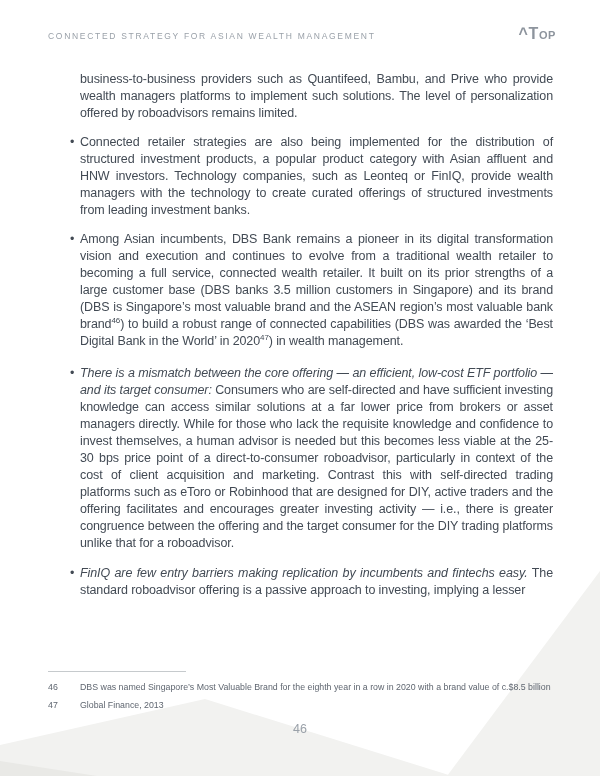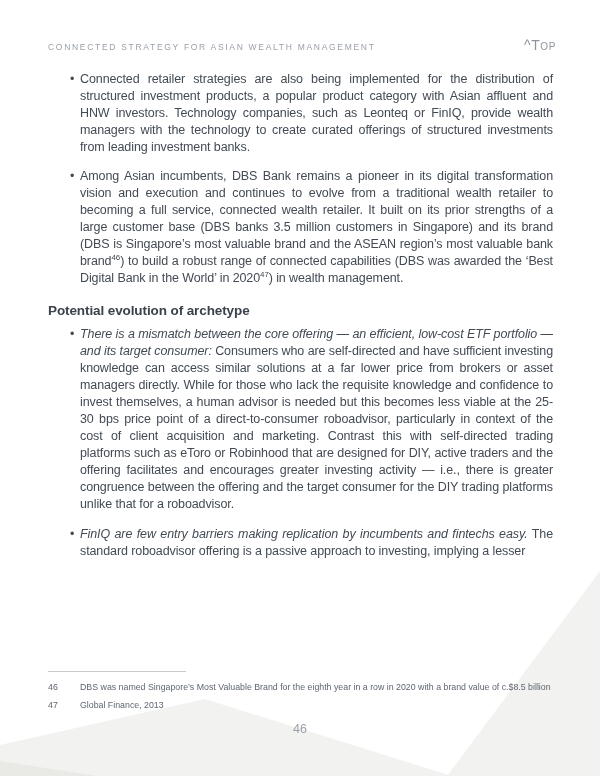--- a/index.html
+++ b/index.html
@@ -13,30 +13,30 @@
   .page { position: absolute; inset: 0; }
 
   
   .bg-shape { position: absolute; inset: 0; pointer-events: none; }
   .bg-left   { background: #f2f2f0; clip-path: polygon(0 745px, 205px 699px, 452px 776px, 0 776px); }
   .bg-right  { background: #f2f2f0; clip-path: polygon(600px 571px, 600px 776px, 447px 776px); }
   .bg-corner { background: #e9e9e6; clip-path: polygon(0 761px, 97px 776px, 0 776px); }
 
   
   .header {
-    position: absolute; top: 37px; left: 48px; right: 44px;
+    position: absolute; top: 25px; left: 48px; right: 44px;
     display: flex; justify-content: space-between; align-items: baseline;
   }
   .running-title {
     font-size: 8.5px; letter-spacing: 1.7px;
     color: #9aa1a9; font-weight: 400;
   }
   .top-link {
-    font-size: 14px; color: #8d949d; text-decoration: none;
-    font-variant: small-caps; letter-spacing: 0.6px; cursor: pointer;
+    font-size: 16px; color: #8d949d; text-decoration: none;
+    font-variant: small-caps; letter-spacing: 0.6px; cursor: pointer; font-weight: bold;
   }
 
   
   .content {
     position: absolute; top: 71px; left: 48px; width: 505px;
     color: #424a54; font-size: 12.5px; line-height: 17px;
     letter-spacing: -0.1px;
   }
   .para { margin: 0; text-align: justify; }
   .indent { padding-left: 32px; }
@@ -79,32 +79,32 @@
   <div class="bg-shape bg-right"></div>
   <div class="bg-shape bg-corner"></div>
 
   <div class="header">
     <span class="running-title">CONNECTED STRATEGY FOR ASIAN WEALTH MANAGEMENT</span>
     <a class="top-link">^Top</a>
   </div>
 
   <div class="content">
 
+    <p class="para indent mb12">business-to-business providers such as Quantifeed, Bambu, and Prive who provide wealth managers platforms to implement such solutions. The level of personalization offered by roboadvisors remains limited.</p>
 
     <div class="bullet mb12">
       <span class="marker">•</span>
       <p class="para">Connected retailer strategies are also being implemented for the distribution of structured investment products, a popular product category with Asian affluent and HNW investors. Technology companies, such as Leonteq or FinIQ, provide wealth managers with the technology to create curated offerings of structured investments from leading investment banks.</p>
     </div>
 
     <div class="bullet mb15">
       <span class="marker">•</span>
       <p class="para"><span>Among Asian incumbents, DBS Bank remains a pioneer in its digital transformation vision and execution and continues to evolve from a traditional wealth retailer to becoming a full service, connected wealth retailer. It built on its prior strengths of a large customer base (DBS banks 3.5 million customers in Singapore) and its brand (DBS is Singapore’s most valuable brand and the ASEAN region’s most valuable bank brand</span><sup>46</sup><span>) to build a robust range of connected capabilities (DBS was awarded the ‘Best Digital Bank in the World’ in 2020</span><sup>47</sup><span>) in wealth management.</span></p>
     </div>
 
-    <h2 class="section-heading">Potential evolution of archetype</h2>
 
 
     <div class="bullet mb13">
       <span class="marker">•</span>
       <p class="para"><em>There is a mismatch between the core offering — an efficient, low-cost ETF portfolio — and its target consumer:</em><span> Consumers who are self-directed and have sufficient investing knowledge can access similar solutions at a far lower price from brokers or asset managers directly. While for those who lack the requisite knowledge and confidence to invest themselves, a human advisor is needed but this becomes less viable at the 25-30 bps price point of a direct-to-consumer roboadvisor, particularly in context of the cost of client acquisition and marketing. Contrast this with self-directed trading platforms such as eToro or Robinhood that are designed for DIY, active traders and the offering facilitates and encourages greater investing activity — i.e., there is greater congruence between the offering and the target consumer for the DIY trading platforms unlike that for a roboadvisor.</span></p>
     </div>
 
     <div class="bullet">
       <span class="marker">•</span>
       <p class="para"><em>FinIQ are few entry barriers making replication by incumbents and fintechs easy.</em><span> The standard roboadvisor offering is a passive approach to investing, implying a lesser</span></p>

